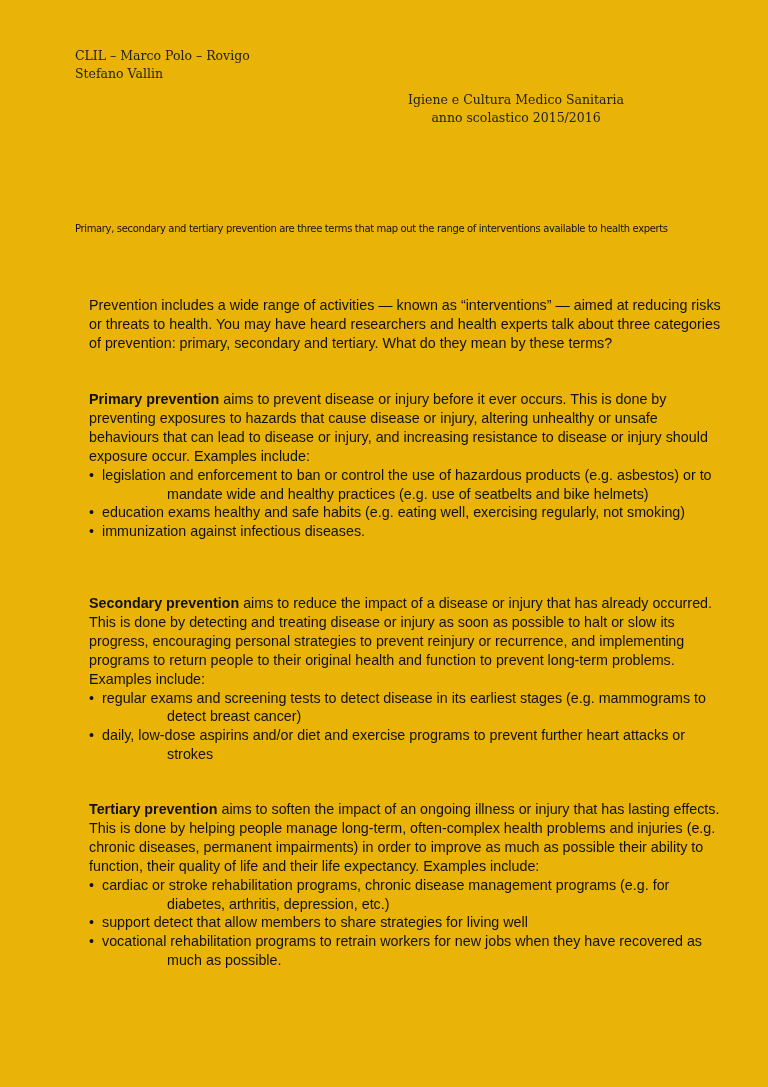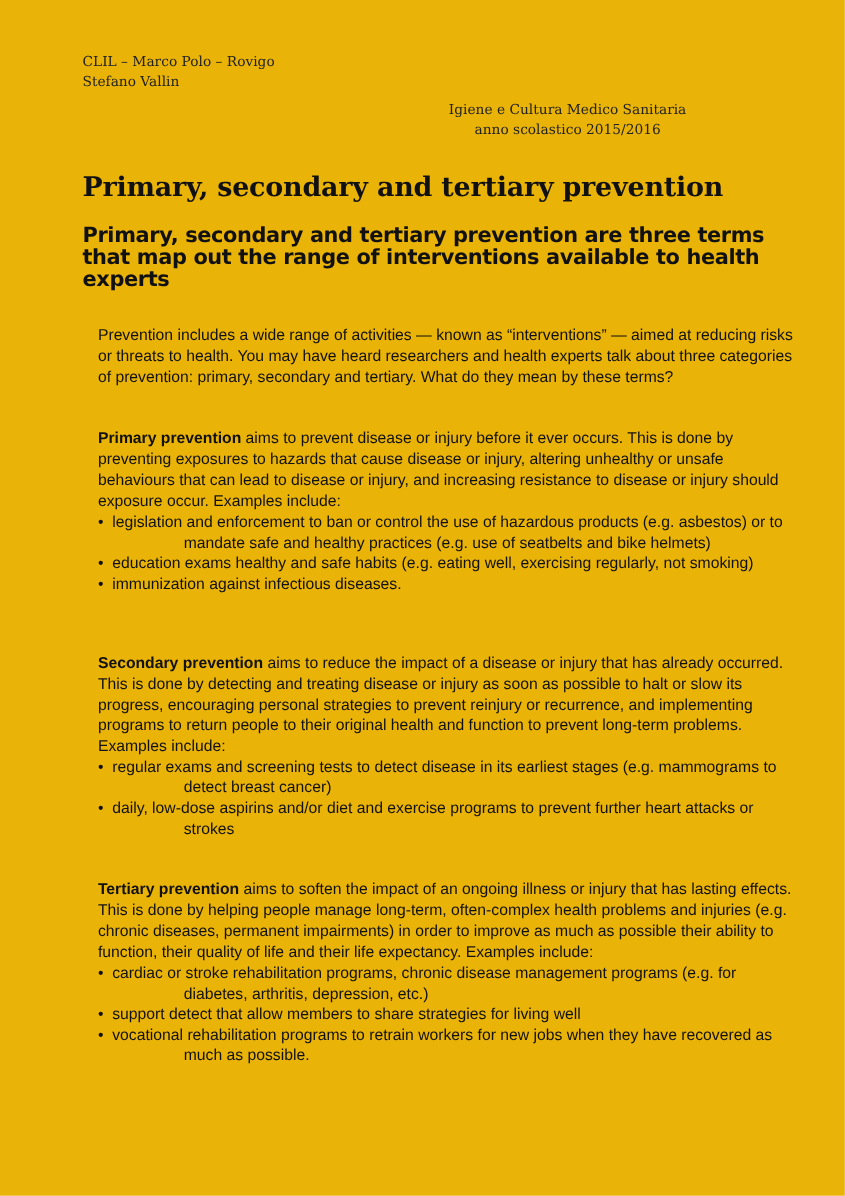--- a/index.html
+++ b/index.html
@@ -2,21 +2,21 @@
 <html><head>
 <meta charset="utf-8">
 <style>
   html, body { margin: 0; padding: 0; background: #ffffff; }
   body { width: 768px; height: 1087px; position: relative; overflow: hidden; color: #111; }
   .page { position: absolute; left: 0; top: 0; width: 768px; height: 1087px; background: #eab308; }
   .hdr { position: absolute; font-family: "DejaVu Serif", serif; font-size: 12.5px; line-height: 18px; color: #222; }
   .hdr-left { left: 75px; top: 47px; }
   .hdr-right { left: 405px; top: 47px; text-align: center; width: 222px; margin-top: 44px; }
   .title { position: absolute; left: 75px; top: 155px; font-family: "DejaVu Serif", serif; font-weight: bold; font-size: 24.5px; letter-spacing: -0.2px; color: #111; white-space: nowrap; }
-  .subtitle { position: absolute; left: 75px; top: 204px; width: 640px; font-family: "DejaVu Sans", sans-serif; font-weight: bold; font-size: 19px; line-height: 20px; letter-spacing: -0.35px; color: #111; }
+  .subtitle { position: absolute; left: 75px; top: 219px; width: 640px; font-family: "DejaVu Sans", sans-serif; font-weight: normal; font-size: 10px; line-height: 20px; letter-spacing: -0.35px; color: #111; }
   .body-text { font-family: "Liberation Sans", sans-serif; font-size: 14.3px; line-height: 18.9px; color: #111; }
   .para { position: absolute; left: 75px; width: 640px; margin: 14px; }
   .p-intro { top: 282px; }
   .p-primary { top: 376px; }
   .p-secondary { top: 580px; }
   .p-tertiary { top: 786px; }
   .term { font-weight: bold; }
   ul.blist { list-style: none; margin: 0; padding: 0; }
   ul.blist li { position: relative; padding-left: 78px; text-indent: -78px; }
   ul.blist li .bullet { display: inline-block; width: 13px; text-indent: 0; }
@@ -29,30 +29,29 @@
 
   <div class="hdr hdr-left">
     <div>CLIL – Marco Polo – Rovigo</div>
     <div>Stefano Vallin</div>
   </div>
   <div class="hdr hdr-right">
     <div>Igiene e Cultura Medico Sanitaria</div>
     <div>anno scolastico 2015/2016</div>
   </div>
 
-  <h1 class="title" style="margin:0;">Primary, secondary and tertiary prevention</h1>
 
   <h2 class="subtitle" style="margin:0;">Primary, secondary and tertiary prevention are three terms that map out the range of interventions available to health experts</h2>
 
   <p class="para body-text p-intro">Prevention includes a wide range of activities — known as “interventions” — aimed at reducing risks or threats to health. You may have heard researchers and health experts talk about three categories of prevention: primary, secondary and tertiary. What do they mean by these terms?</p>
 
   <div class="para body-text p-primary">
     <div><span class="term">Primary prevention</span><span> aims to prevent disease or injury before it ever occurs. This is done by preventing exposures to hazards that cause disease or injury, altering unhealthy or unsafe behaviours that can lead to disease or injury, and increasing resistance to disease or injury should exposure occur. Examples include:</span></div>
     <ul class="blist">
-      <li><span class="bullet">•</span><span class="item-text">legislation and enforcement to ban or control the use of hazardous products (e.g. asbestos) or to mandate safe and healthy practices (e.g. use of seatbelts and bike helmets)</span></li>
+      <li><span class="bullet">•</span><span class="item-text">legislation and enforcement to ban or control the use of hazardous products (e.g. asbestos) or to mandate wide and healthy practices (e.g. use of seatbelts and bike helmets)</span></li>
       <li><span class="bullet">•</span><span class="item-text">education exams healthy and safe habits (e.g. eating well, exercising regularly, not smoking)</span></li>
       <li><span class="bullet">•</span><span class="item-text">immunization against infectious diseases.</span></li>
     </ul>
   </div>
 
   <div class="para body-text p-secondary">
     <div><span class="term">Secondary prevention</span><span> aims to reduce the impact of a disease or injury that has already occurred. This is done by detecting and treating disease or injury as soon as possible to halt or slow its progress, encouraging personal strategies to prevent reinjury or recurrence, and implementing programs to return people to their original health and function to prevent long-term problems. Examples include:</span></div>
     <ul class="blist">
       <li><span class="bullet">•</span><span class="item-text">regular exams and screening tests to detect disease in its earliest stages (e.g. mammograms to detect breast cancer)</span></li>
       <li><span class="bullet">•</span><span class="item-text">daily, low-dose aspirins and/or diet and exercise programs to prevent further heart attacks or strokes</span></li>

